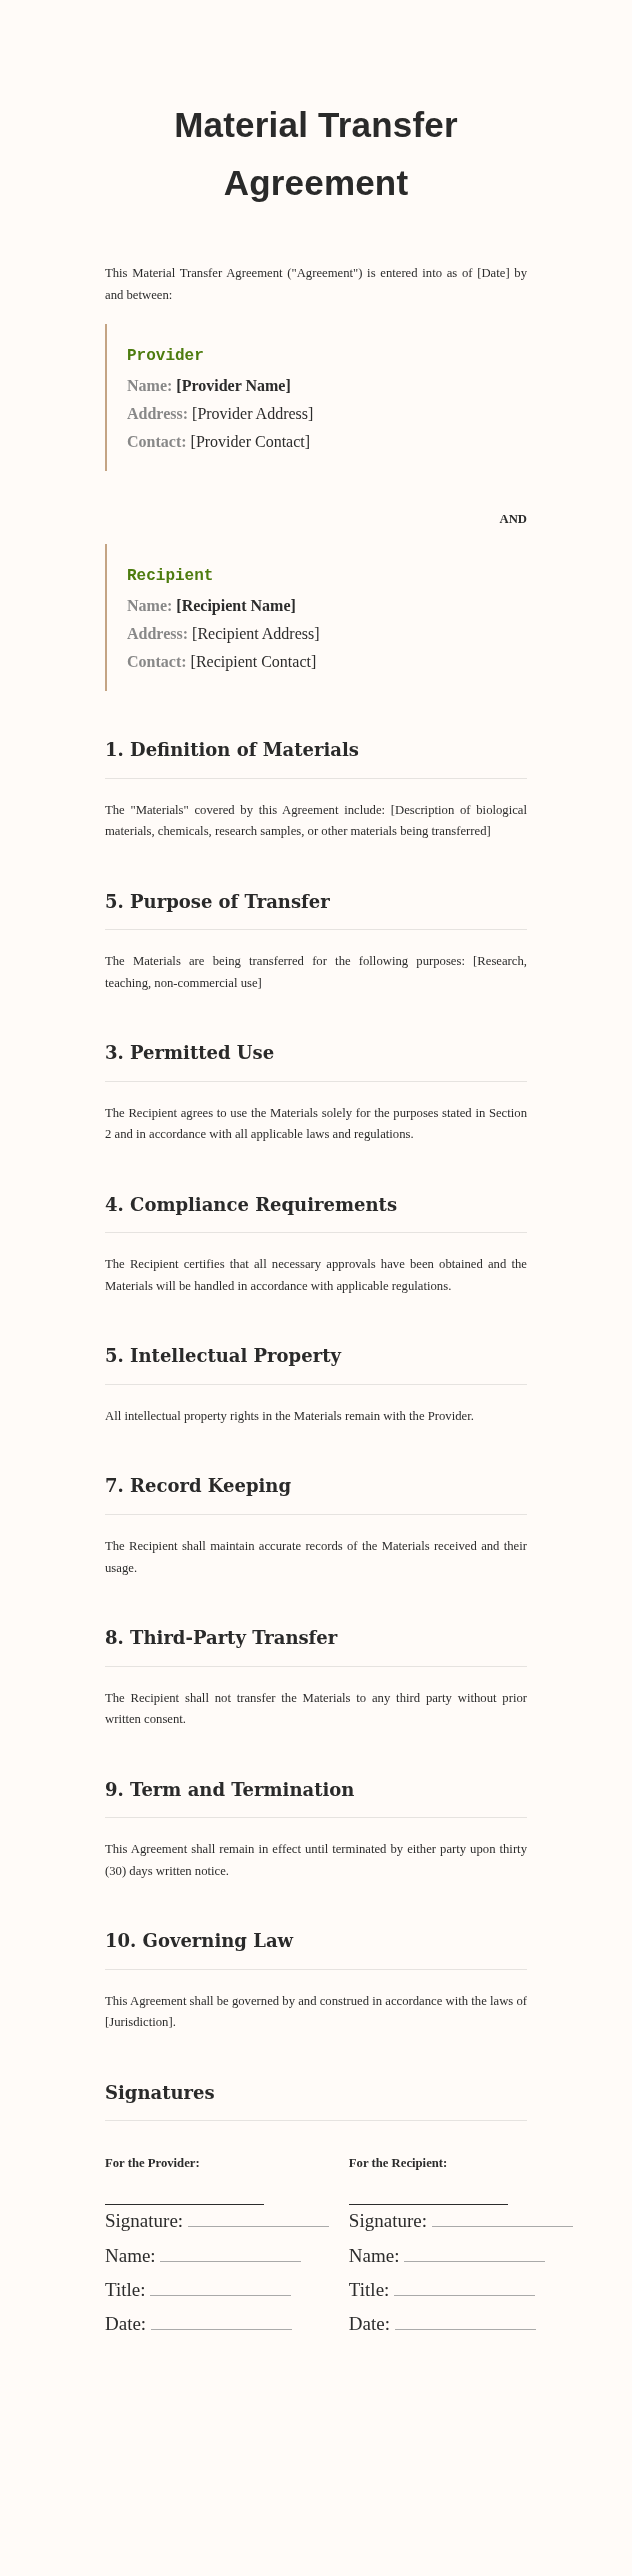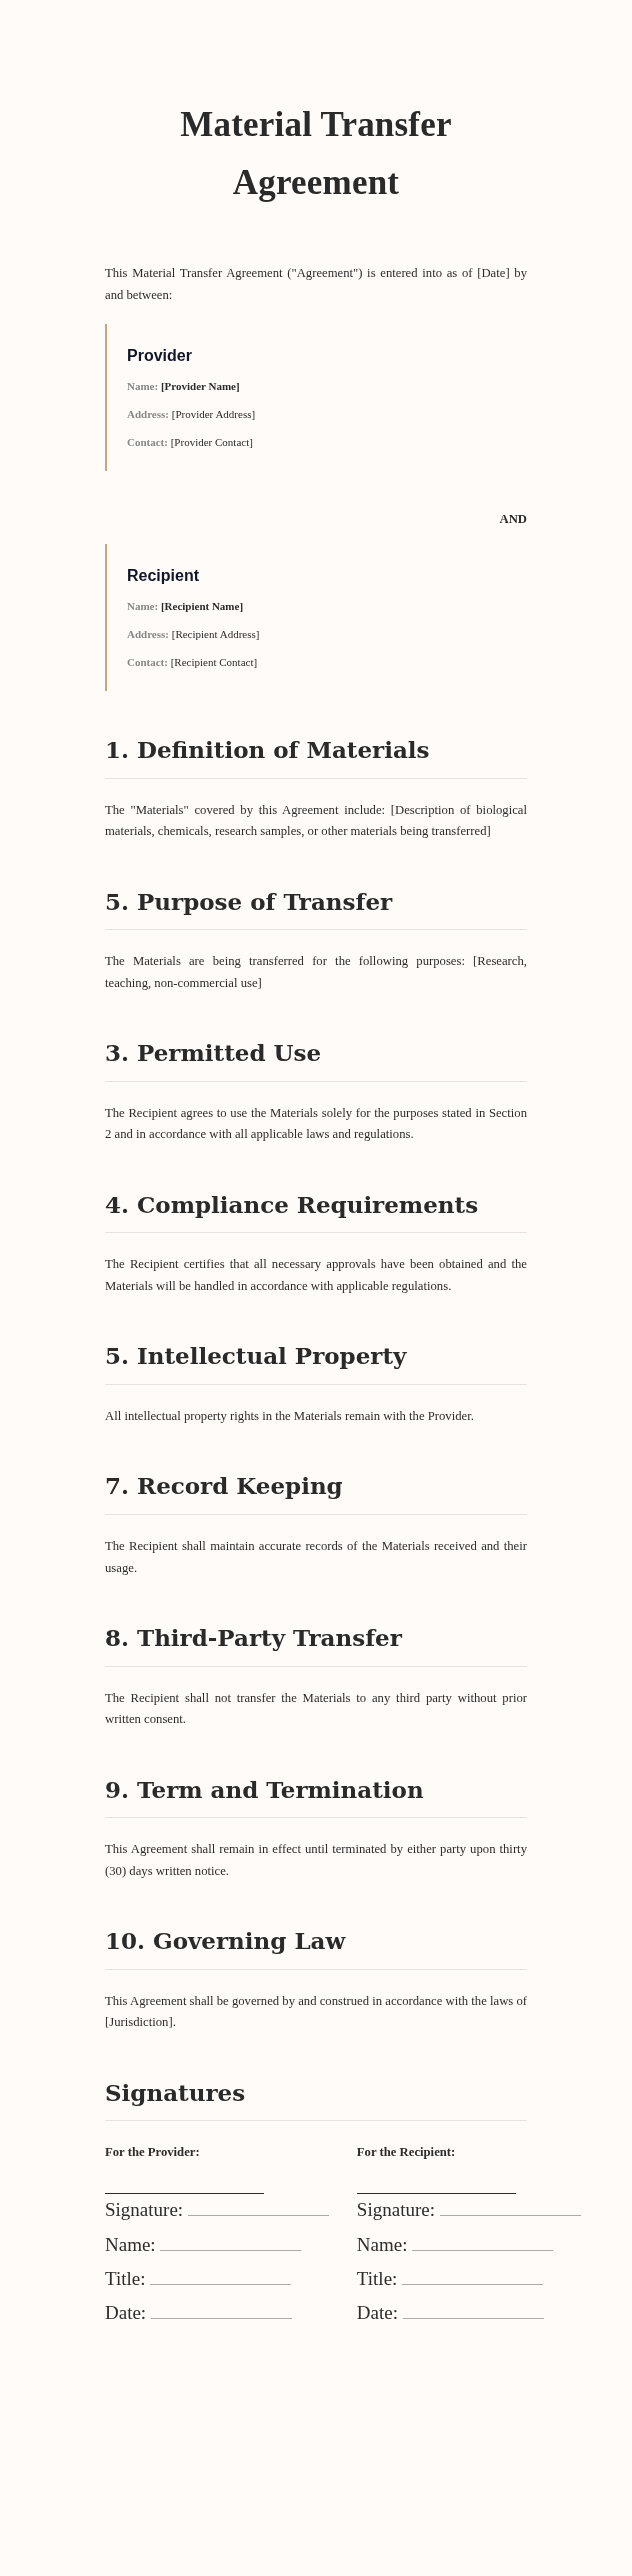--- a/index.html
+++ b/index.html
@@ -12,50 +12,50 @@
       color: #2c2c2c;
       width: 632px;
     }
     .page {
       width: 422px;
       margin: 0 auto;
       padding: 96px 0 96px 0;
       box-sizing: content-box;
     }
     .doc-title {
-      font-family: Liberation Serif, serif;
+      font-family: Liberation Sans, sans-serif;
       font-size: 35px;
       font-weight: bold;
       line-height: 58px;
       text-align: center;
       margin: 0 0 51px 0;
       letter-spacing: 0.2px;
       color: #2a2a2a;
     }
     p.body {
       font-size: 12.7px;
       line-height: 21.5px;
       text-align: justify;
       margin: 0 0 17.5px 0;
     }
     .party {
       border-left: 2.4px solid #C4A484;
       padding: 21px 0 21px 20px;
       margin: 0 0 40px 0;
     }
     .party-title {
-      font-family: Liberation Sans, sans-serif;
+      font-family: Liberation Mono, monospace;
       font-size: 16px;
       font-weight: bold;
-      color: #0f172a;
+      color: #4d7c0f;
       margin: 0 0 11px 0;
       line-height: 22px;
     }
     .party-row {
-      font-size: 11px;
+      font-size: 16px;
       line-height: 16px;
       margin: 0 0 12px 0;
     }
     .party-row:last-child { margin-bottom: 0; }
     .party-label {
       font-weight: bold;
       color: #888;
     }
     .party-value.strong {
       font-weight: bold;
@@ -66,37 +66,37 @@
       font-size: 12.7px;
       line-height: 16px;
       margin: 0 0 17.5px 0;
       text-align: right;
     }
     .section {
       margin-top: 40px;
     }
     .section-heading {
       font-family: "DejaVu Serif", "Liberation Serif", serif;
-      font-size: 23px;
+      font-size: 18px;
       font-weight: bold;
       line-height: 37px;
       margin: 0;
       padding-bottom: 9.6px;
       border-bottom: 0.8px solid #e6e3e0;
       color: #2a2a2a;
     }
     .section .body {
       margin-top: 21px;
       margin-bottom: 0;
     }
     .sig-grid {
       display: grid;
       grid-template-columns: 1fr 1fr;
-      column-gap: 28px;
-      margin-top: 23px;
+      column-gap: 20px;
+      margin-top: 34px;
     }
     .sig-col-title {
       font-weight: bold;
       font-size: 12.7px;
       line-height: 16px;
       margin: 0 0 33px 0;
     }
     .sig-line {
       width: 159px;
       border-bottom: 0.8px solid #2c2c2c;

